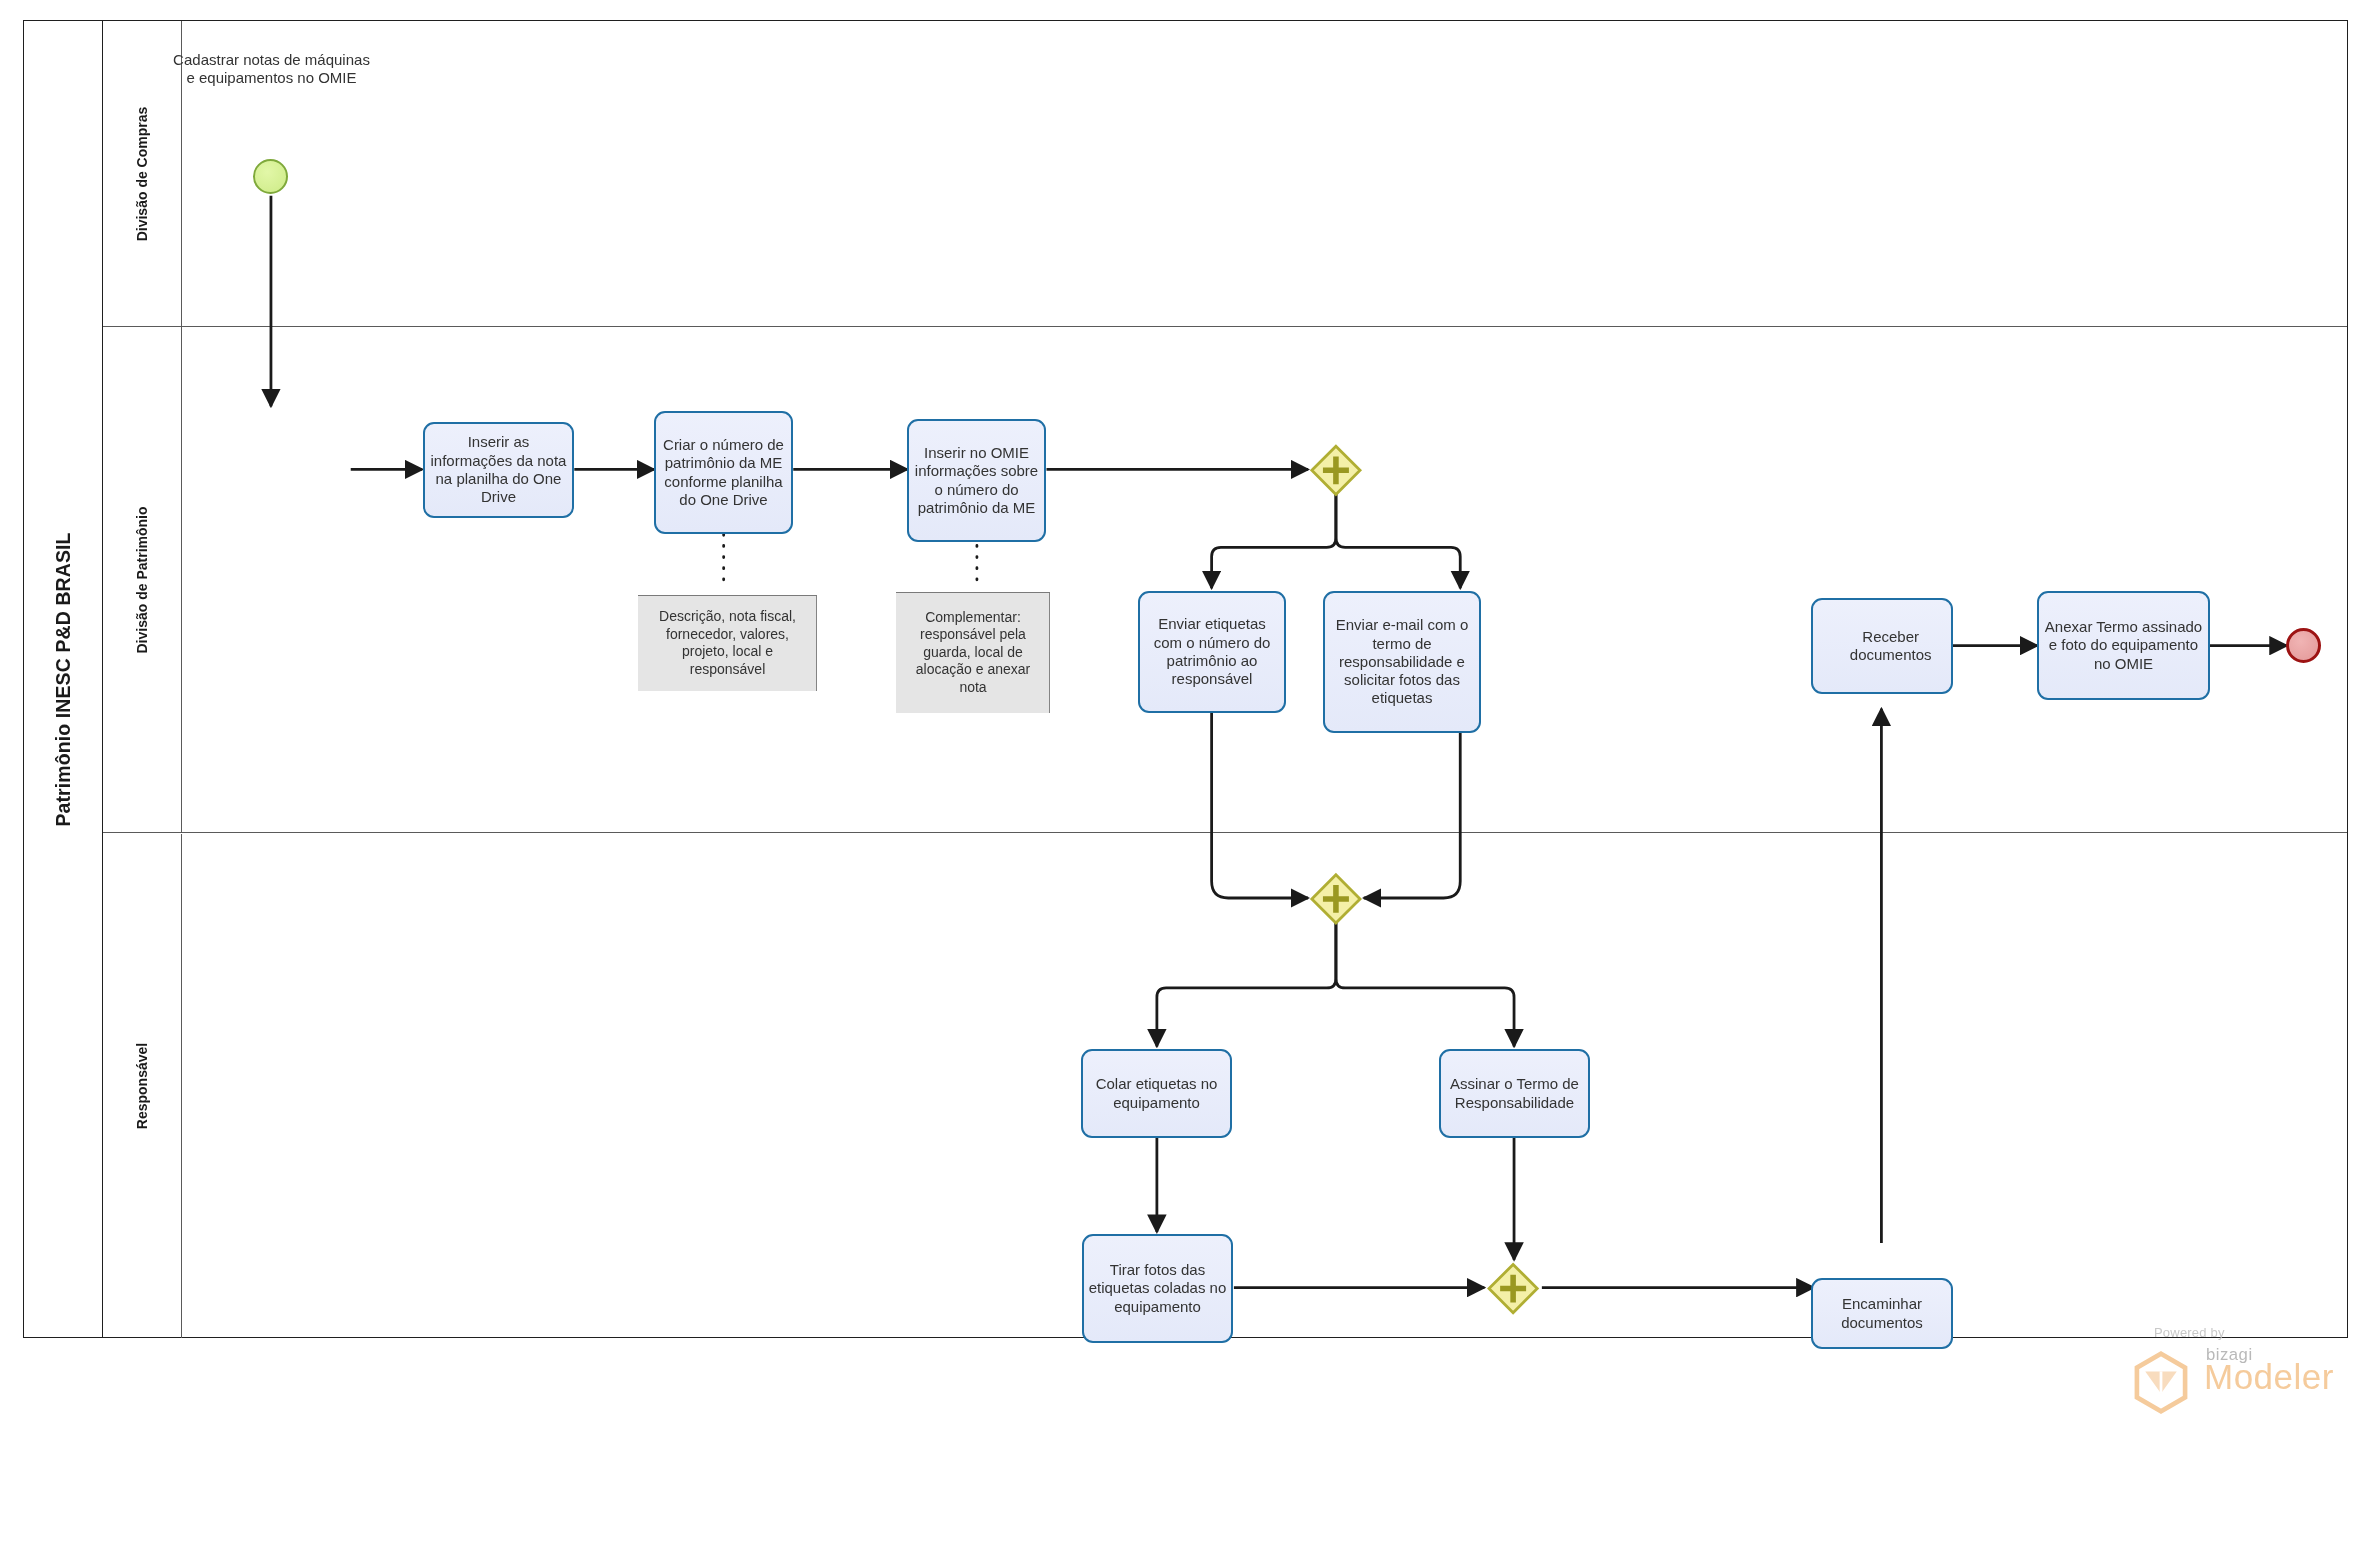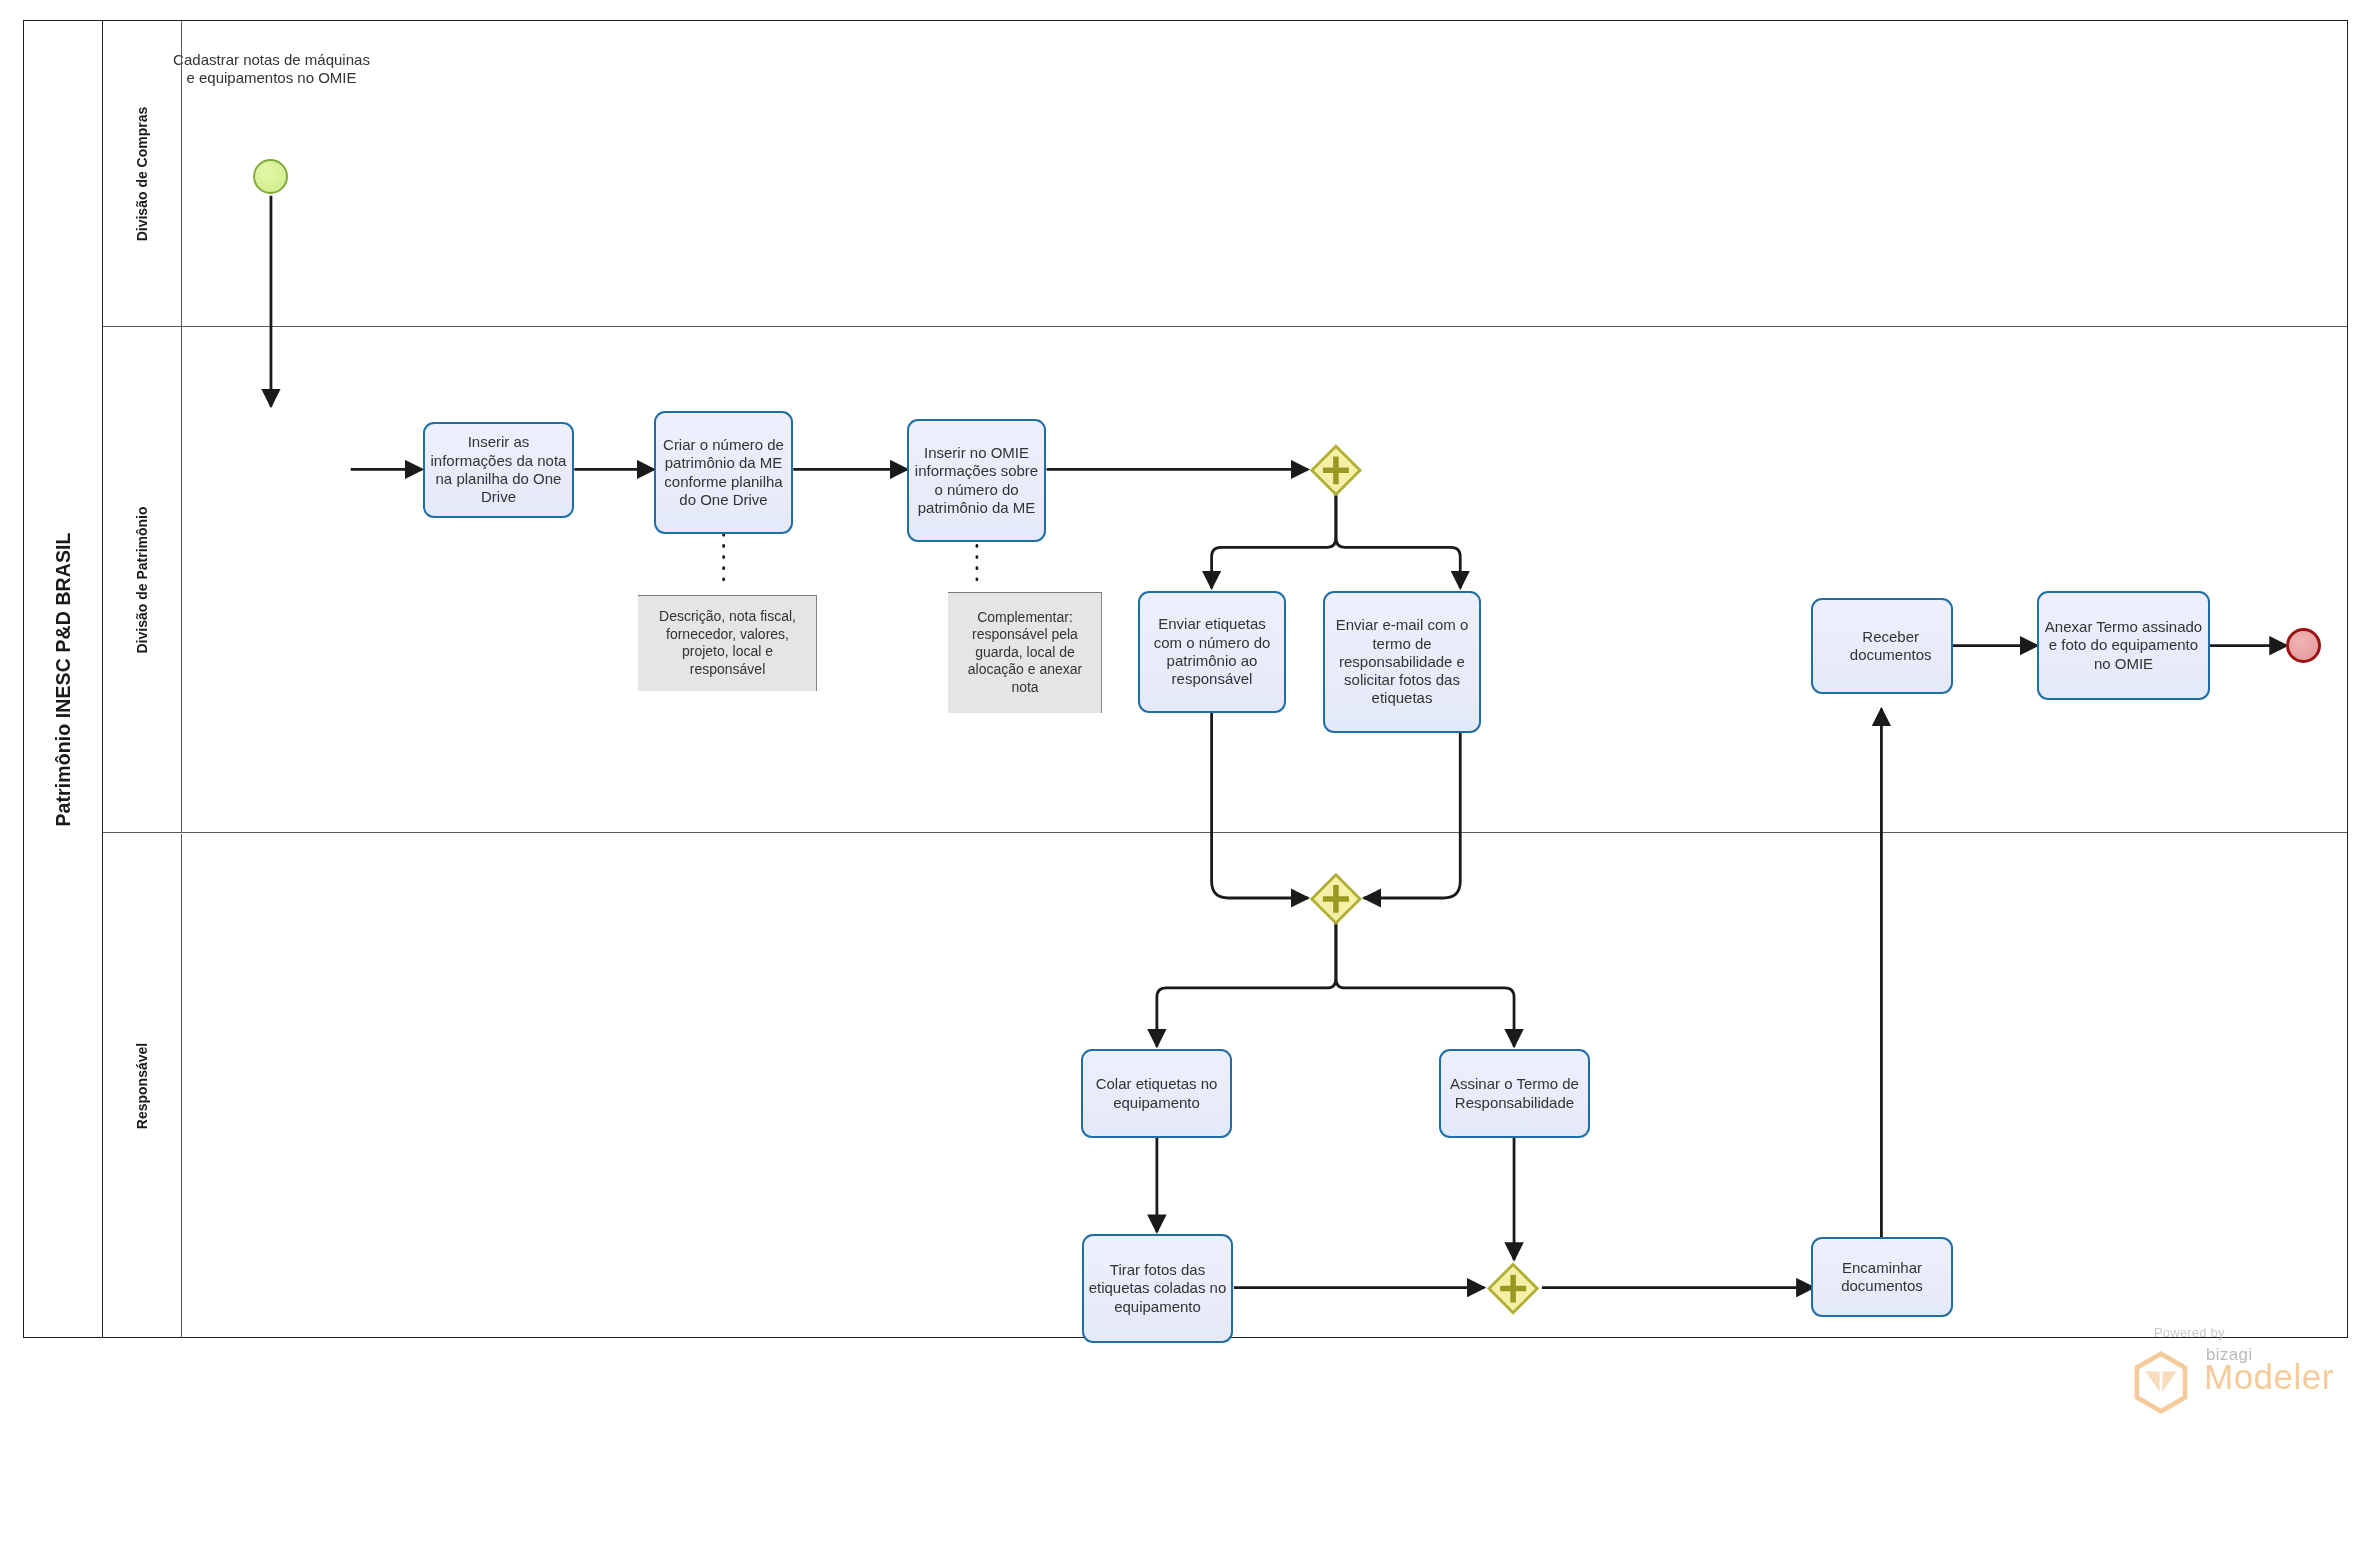--- a/index.html
+++ b/index.html
@@ -281,31 +281,31 @@
   </div>
 
   <div class="node task" style="left:1439px; top:1049px; width:151px; height:89px;">
     <span>Assinar o Termo de Responsabilidade</span>
   </div>
 
   <div class="node task" style="left:1082px; top:1234px; width:151px; height:109px;">
     <span>Tirar fotos das etiquetas coladas no equipamento</span>
   </div>
 
-  <div class="node task" style="left:1811px; top:1237px; width:142px; height:80px;">
+  <div class="node task" style="left:1811px; top:1278px; width:142px; height:71px;">
     <span>Encaminhar documentos</span>
   </div>
 
   <div class="node event end" style="left:2286px; top:628px;"></div>
 
   <div class="dataobj" style="left:638px; top:595px; width:179px; height:96px;">
     <span>Descrição, nota fiscal, fornecedor, valores, projeto, local e responsável</span>
   </div>
 
-  <div class="dataobj" style="left:948px; top:592px; width:154px; height:121px;">
+  <div class="dataobj" style="left:896px; top:592px; width:154px; height:121px;">
     <span>Complementar: responsável pela guarda, local de alocação e anexar nota</span>
   </div>
 
   <div id="bizagi">
     <div class="powered">Powered by</div>
     <svg class="hexmark" width="58" height="63" viewBox="0 0 62 68" xmlns="http://www.w3.org/2000/svg">
       <polygon points="31,3 57,18 57,50 31,65 5,50 5,18" fill="none" stroke="#f5cb9c" stroke-width="5"></polygon>
       <polygon points="14,22 48,22 31,46" fill="#f8dcbe"></polygon>
       <path d="M 31 46 L 31 22" stroke="#ffffff" stroke-width="3"></path>
     </svg>

